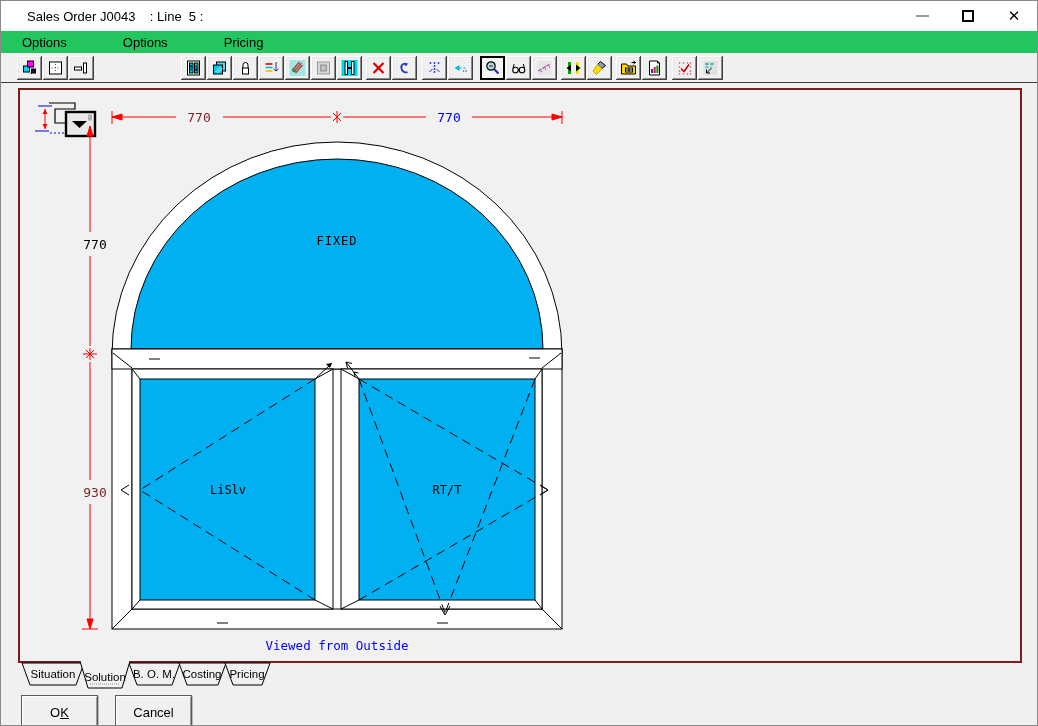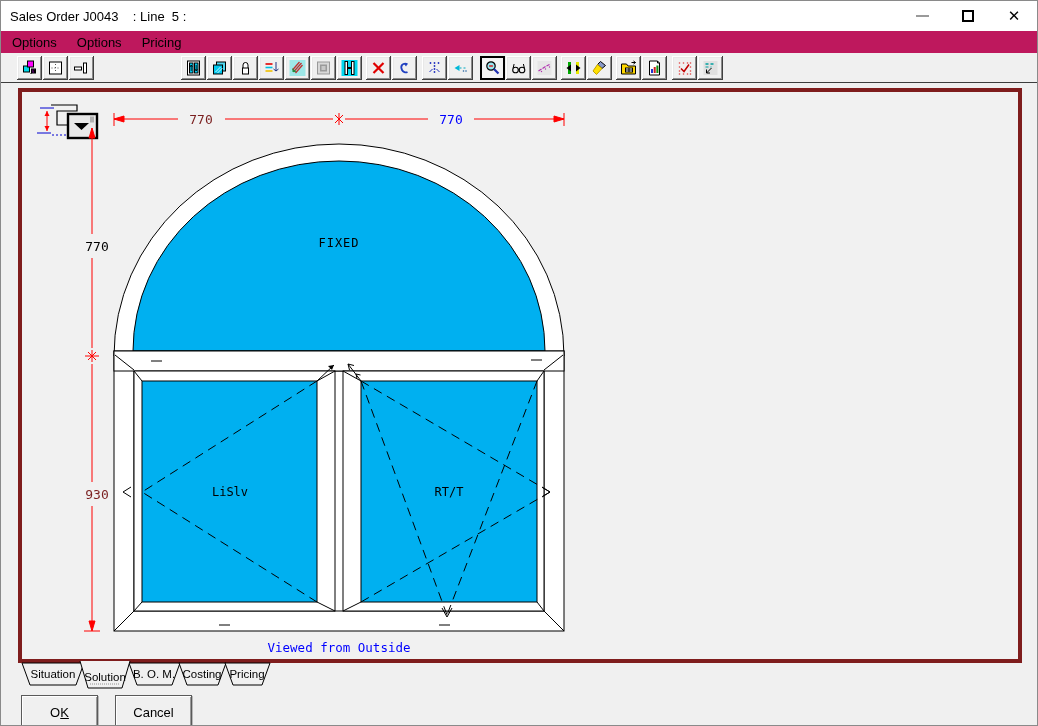--- a/index.html
+++ b/index.html
@@ -10,48 +10,48 @@
     background:#f0f0f0;
     position:relative;
     border:1px solid #8a8a8a;
     overflow:hidden;
   }
   
   .titlebar {
     height:30px; background:#fff;
     display:flex; align-items:center;
   }
-  .title-text { padding-left:9px; white-space:pre; font-size:13px; }
+  .title-text { padding-left:26px; white-space:pre; font-size:13px; }
   .win-controls { margin-left:auto; display:flex; height:100%; }
   .win-btn { width:46px; height:100%; display:flex; align-items:center; justify-content:center; background:#fff; border:none; cursor:default; }
   .glyph-min { width:13px; height:0; border-top:2px solid #9a9a9a; display:block; }
   .glyph-max { width:12px; height:12px; border:2px solid #000; display:block; }
   .glyph-close { font-size:15px; line-height:1; color:#000; font-family:"DejaVu Sans",sans-serif; }
   
-  .menubar { height:22px; background:#be185d; display:flex; align-items:center; padding-left:1px; }
+  .menubar { height:22px; background:#22c55e; display:flex; align-items:center; padding-left:11px;gap:36px; }
   .menu-item { padding:2px 10px; font-size:13px; background:transparent; border:none; cursor:default; }
   
   .toolbar {
     height:30px; background:#f0f0f0; display:flex; align-items:center;
     border-bottom:1px solid #3c3c3c; padding-top:1px;
   }
   .tgroup { display:flex; }
   .tbtn {
     width:25px; height:24px; margin-right:1px;
     background:#f0f0f0; border:none; position:relative; cursor:default;
     box-shadow: inset -1px -1px 0 #404040, inset 1px 1px 0 #ffffff, inset -2px -2px 0 #8a8a8a, inset 2px 2px 0 #e8e8e8;
     display:flex; align-items:center; justify-content:center;
   }
   .tbtn.pressed { box-shadow:none; border:2px solid #000; background:#f4f4f4; }
   .tbtn svg { width:17px; height:16px; display:block; }
   
   .panel {
     position:absolute; left:17px; top:87px;
     width:1004px; height:575px;
-    background:#f1f1f1; border:4px solid #7f1d1d;
+    background:#f1f1f1; border:2px solid #7f1d1d;
   }
   .panel svg { position:absolute; left:0; top:0; }
   
   .tabstrip { position:absolute; left:17px; top:655px; width:300px; height:36px; }
   
   .footer-btn {
     position:absolute; height:34px; width:77px;
     background:#f0f0f0; font-size:13px; font-family:"Liberation Sans",sans-serif;
     border:1px solid #5a5a5a;
     box-shadow: inset 1px 1px 0 #ffffff, inset -1px -1px 0 #9a9a9a, 1px 1px 0 #b8b8b8;

